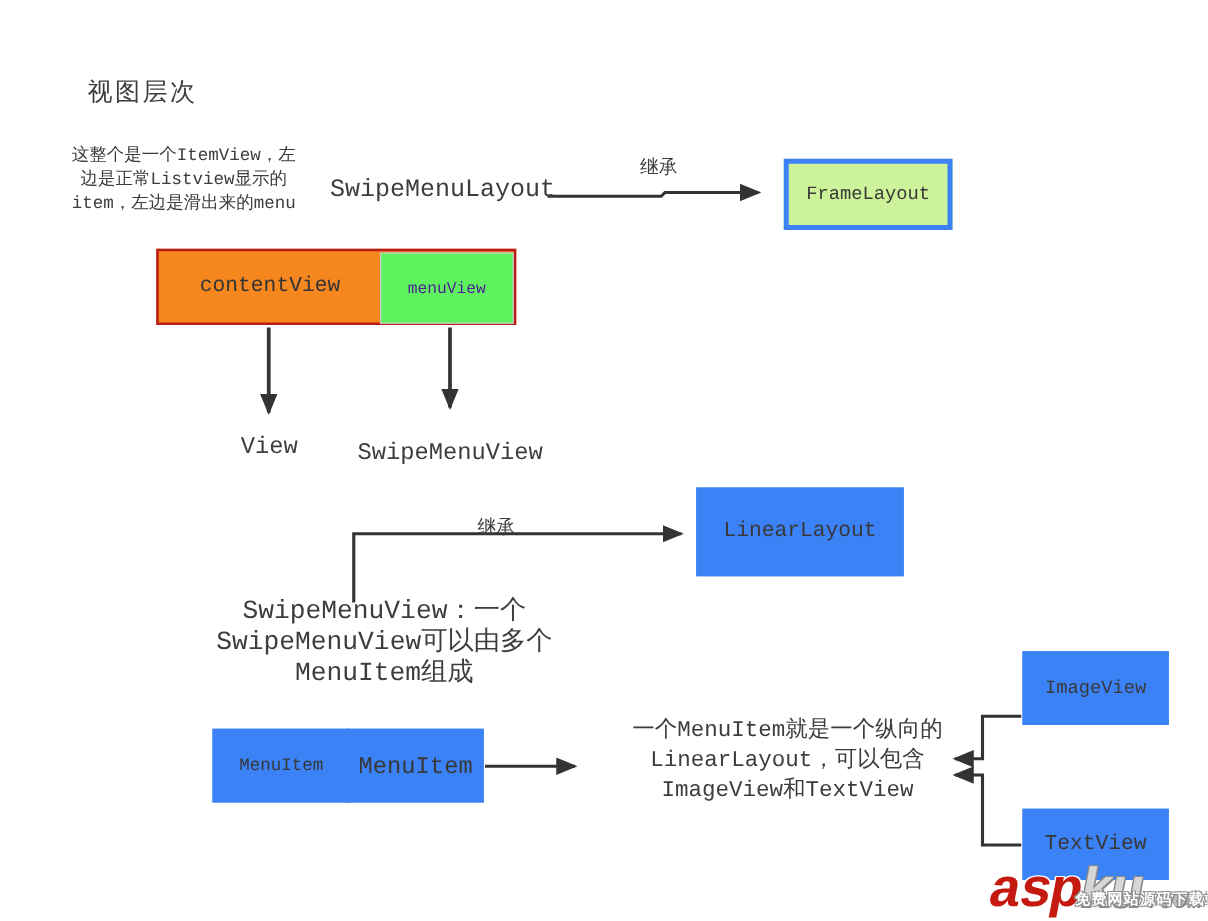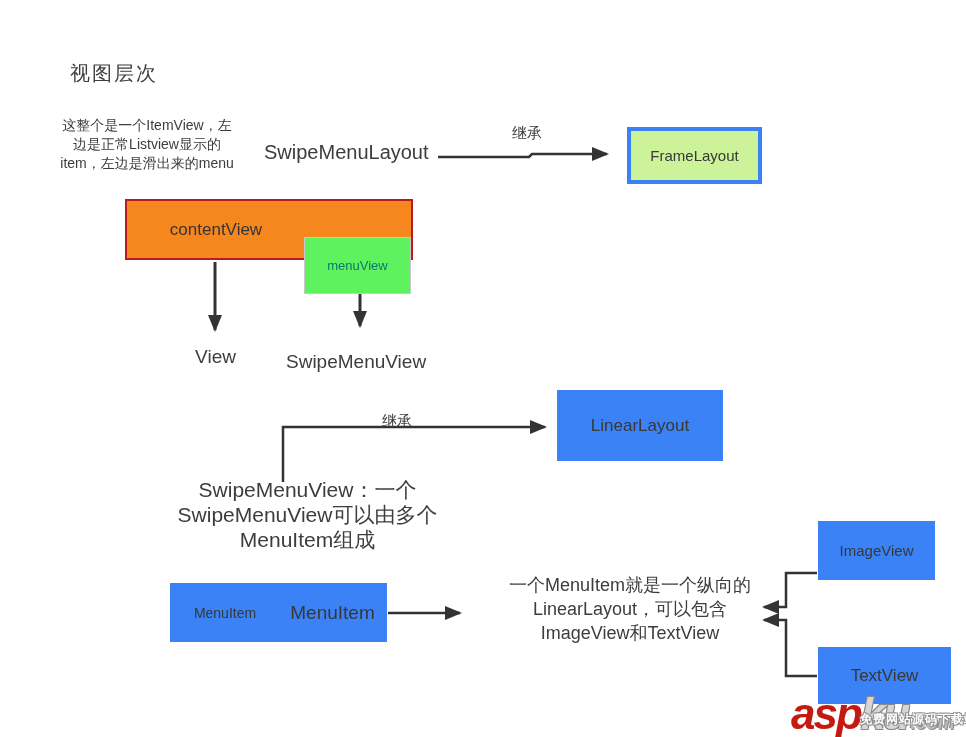--- a/index.html
+++ b/index.html
@@ -1,21 +1,21 @@
 <!DOCTYPE html>
 <html><head>
 <meta charset="utf-8">
 <style>
   html, body { margin: 0; padding: 0; background: #ffffff; }
   #canvas {
     position: relative;
     width: 966px;
     height: 737px;
     background: #ffffff;
-    font-family: Liberation Sans, sans-serif;
+    font-family: Liberation Mono, monospace;
     color: #3d3d3d;
     overflow: hidden;
   }
   #wires { position: absolute; left: 0; top: 0; z-index: 1; }
   .box {
     position: absolute;
     display: flex;
     align-items: center;
     justify-content: center;
     border: 4px solid #3b82f6;
@@ -40,35 +40,35 @@
   }
   #contentview-label {
     position: absolute; left: 0; top: 0; width: 178px; height: 100%;
     display: flex; align-items: center; justify-content: center;
     color: #343434; font-size: 17px;
   }
   #menuview-box {
     position: absolute; left: 177px; top: 1px; width: 105px; height: 55px;
     background: #5ff25f; border: 1px solid #c9c9c9;
     display: flex; align-items: center; justify-content: center;
-    color: #0f766e; font-size: 13px; margin-top: 35px;
+    color: #4c1d95; font-size: 13px;
   }
 
   #view-label       { left: 168px; top: 346px; width: 95px;  text-align: center; font-size: 19px; }
   #smv-label        { left: 286px; top: 351px; font-size: 19px; }
   #inherit2         { left: 382px; top: 412px; font-size: 15px; }
   #linearlayout-box { left: 557px; top: 390px; width: 166px; height: 71px; font-size: 17px; }
   #smv-desc         { left: 140px; top: 477px; width: 335px; font-size: 21px; line-height: 25px; }
 
   #menuitem1-box    { left: 170px; top: 583px; width: 110px; height: 59px; font-size: 14px; }
   #menuitem2-box    { left: 278px; top: 583px; width: 109px; height: 59px; font-size: 19px; }
   #mi-desc          { left: 484px; top: 573px; width: 292px; font-size: 18px; line-height: 24px; }
 
   #imageview-box    { left: 818px; top: 521px; width: 117px; height: 59px; font-size: 15px; }
-  #textview-box     { left: 818px; top: 647px; width: 133px; height: 57px; font-size: 17px; }
+  #textview-box     { left: 818px; top: 647px; width: 117px; height: 57px; font-size: 17px; }
 
   #watermark { position: absolute; left: 791px; top: 677px; z-index: 5; display: flex; align-items: baseline; white-space: nowrap; }
   .wm-asp {
     font-size: 44px; font-weight: bold; font-style: italic; color: #c41a10;
     text-shadow: -1px -1px 0 #ffffff, 1px -1px 0 #ffffff;
     letter-spacing: -2px;
     margin-top: 12px;
   }
   .wm-ku {
     font-size: 44px; font-weight: bold; font-style: italic; color: #d6d6d6;

